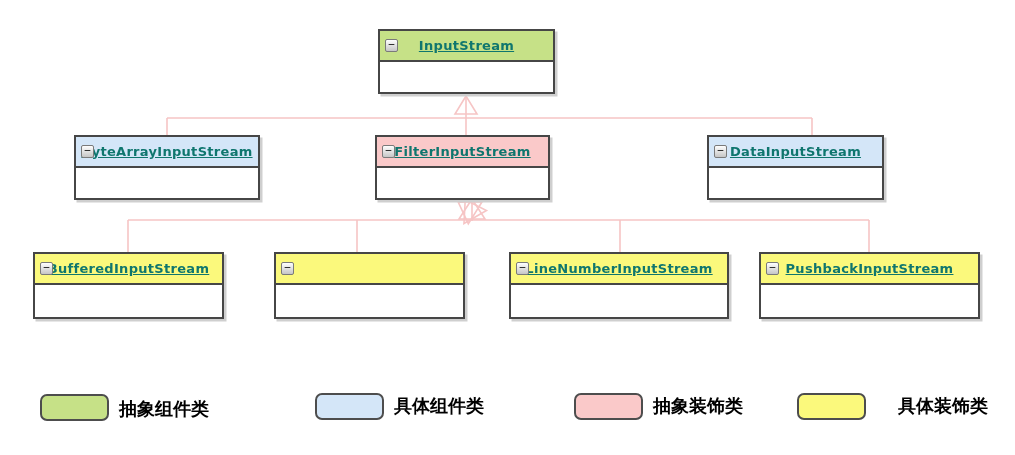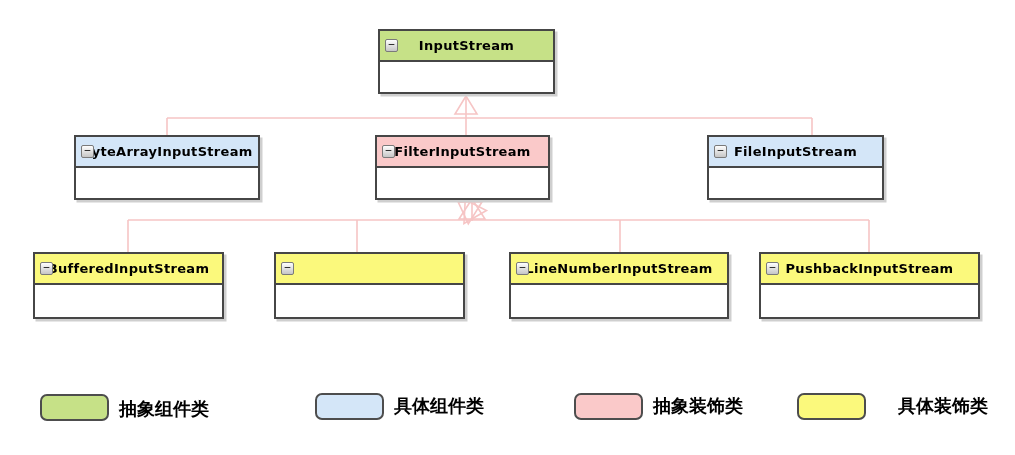--- a/index.html
+++ b/index.html
@@ -32,23 +32,24 @@
     height: 31px;
     border-bottom: 2px solid #464646;
     display: flex;
     align-items: center;
     justify-content: center;
   }
   .uml-class .body { height: 30px; background: #ffffff; }
   .uml-class .cls-name {
     font-size: 13px;
     font-weight: bold;
-    color: #000000;
+    color: #0f766e;
     letter-spacing: 0.3px;
     white-space: nowrap;
+    text-decoration: underline;
   }
   .collapse-btn {
     position: absolute;
     left: 5px; top: 8px;
     width: 13px; height: 13px;
     border: 1px solid #7a7a7a;
     border-radius: 2px;
     background: linear-gradient(#fefefe, #c6c6c6);
     color: #222;
     font-size: 11px;
@@ -151,21 +152,21 @@
     <div class="hdr">
       <span class="collapse-btn">−</span>
       <span class="cls-name">FilterInputStream</span>
     </div>
     <div class="body"></div>
   </div>
 
   <div class="uml-class hdr-blue" id="box-file">
     <div class="hdr">
       <span class="collapse-btn">−</span>
-      <span class="cls-name">FileInputStream</span>
+      <span class="cls-name">DataInputStream</span>
     </div>
     <div class="body"></div>
   </div>
 
   <div class="uml-class hdr-yellow" id="box-buffered">
     <div class="hdr">
       <span class="collapse-btn">−</span>
       <span class="cls-name">BufferedInputStream</span>
     </div>
     <div class="body"></div>

